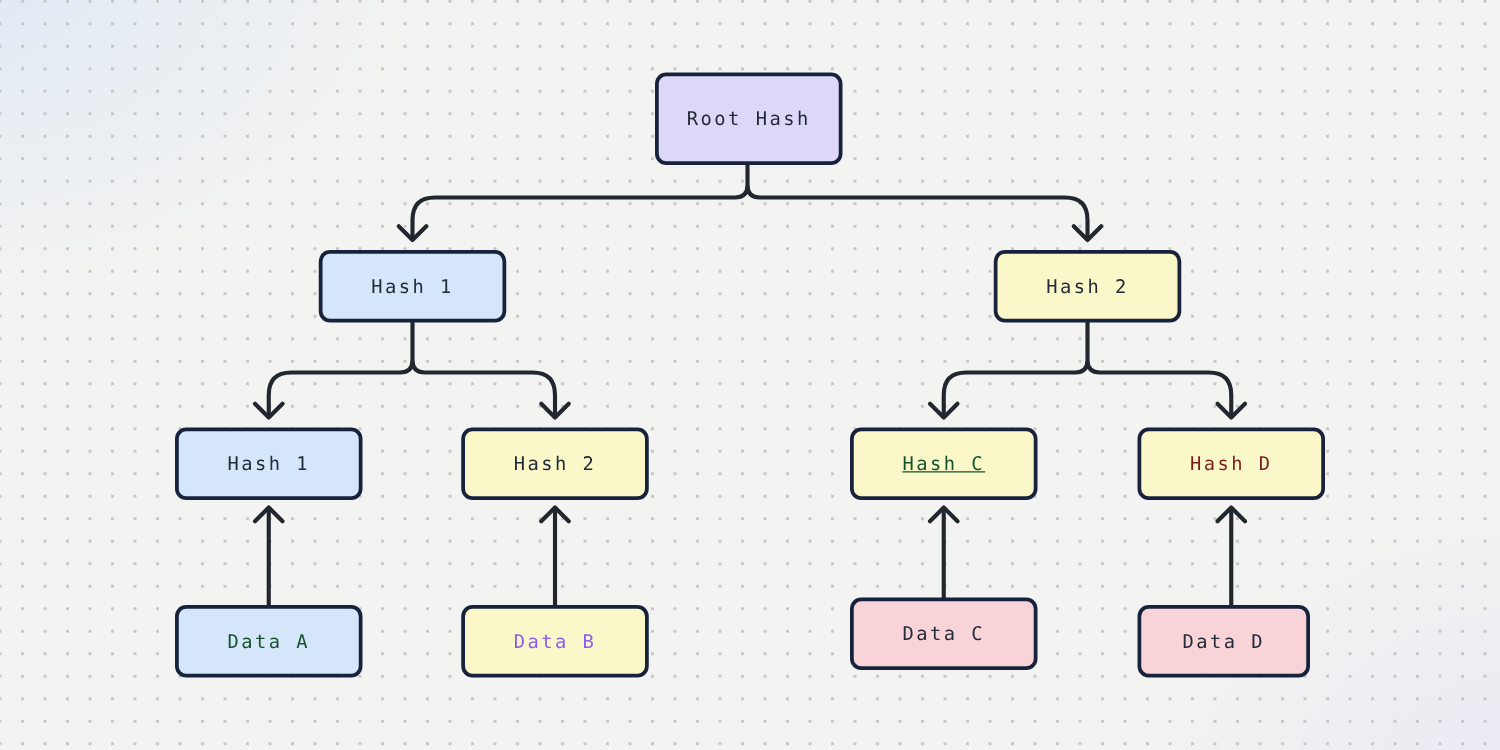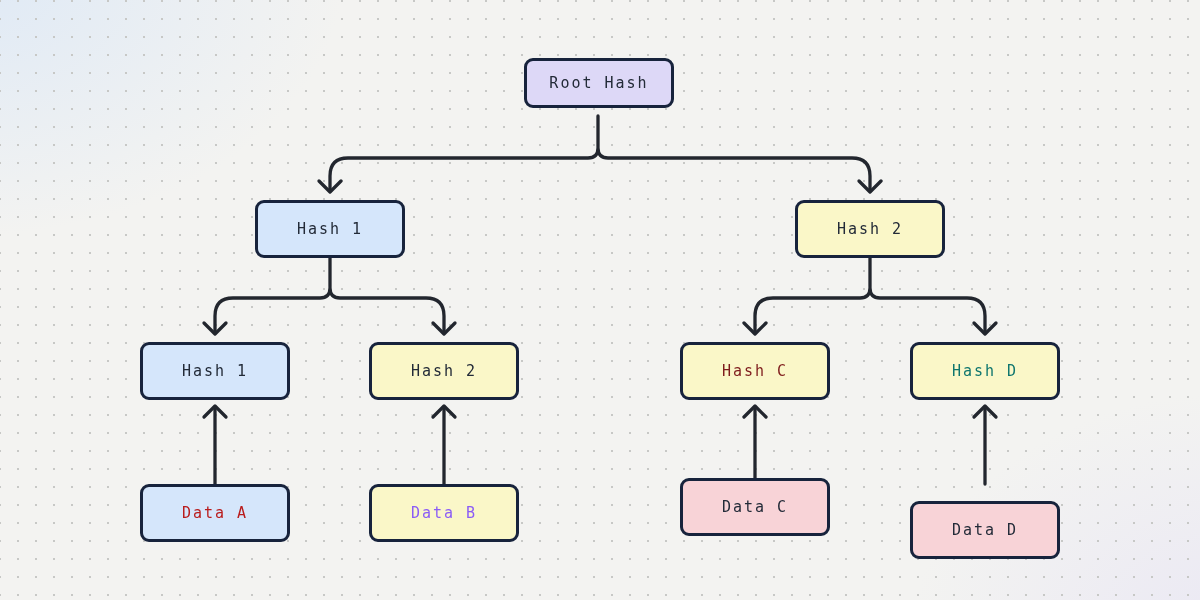--- a/index.html
+++ b/index.html
@@ -66,47 +66,47 @@
       <path d="M 215 484 L 215 409" fill="none" stroke="#22262e" stroke-width="3.3" stroke-linecap="round" stroke-linejoin="round"></path>
       <path d="M 204 417 L 215 406 L 226 417" fill="none" stroke="#22262e" stroke-width="3.3" stroke-linecap="round" stroke-linejoin="round"></path>
       <path d="M 444 484 L 444 409" fill="none" stroke="#22262e" stroke-width="3.3" stroke-linecap="round" stroke-linejoin="round"></path>
       <path d="M 433 417 L 444 406 L 455 417" fill="none" stroke="#22262e" stroke-width="3.3" stroke-linecap="round" stroke-linejoin="round"></path>
       <path d="M 755 484 L 755 409" fill="none" stroke="#22262e" stroke-width="3.3" stroke-linecap="round" stroke-linejoin="round"></path>
       <path d="M 744 417 L 755 406 L 766 417" fill="none" stroke="#22262e" stroke-width="3.3" stroke-linecap="round" stroke-linejoin="round"></path>
       <path d="M 985 484 L 985 409" fill="none" stroke="#22262e" stroke-width="3.3" stroke-linecap="round" stroke-linejoin="round"></path>
       <path d="M 974 417 L 985 406 L 996 417" fill="none" stroke="#22262e" stroke-width="3.3" stroke-linecap="round" stroke-linejoin="round"></path>
     </svg>
   <div id="node-layer">
-      <div class="node" style="left: 524px; top: 58px; width: 150px; height: 50px; background: rgb(221, 216, 247); border-color: rgb(23, 35, 60);">
+      <div class="node" style="left: 524px; top: 58px; width: 150px; height: 74px; background: rgb(221, 216, 247); border-color: rgb(23, 35, 60);">
     <span class="node-label" style="color: rgb(35, 43, 56);">Root Hash</span>
   </div>
       <div class="node" style="left: 255px; top: 200px; width: 150px; height: 58px; background: rgb(213, 230, 251); border-color: rgb(23, 35, 60);">
     <span class="node-label" style="color: rgb(35, 43, 56);">Hash 1</span>
   </div>
       <div class="node" style="left: 795px; top: 200px; width: 150px; height: 58px; background: rgb(250, 247, 200); border-color: rgb(23, 35, 60);">
     <span class="node-label" style="color: rgb(35, 43, 56);">Hash 2</span>
   </div>
       <div class="node" style="left: 140px; top: 342px; width: 150px; height: 58px; background: rgb(213, 230, 251); border-color: rgb(23, 35, 60);">
     <span class="node-label" style="color: rgb(35, 43, 56);">Hash 1</span>
   </div>
       <div class="node" style="left: 369px; top: 342px; width: 150px; height: 58px; background: rgb(250, 247, 200); border-color: rgb(23, 35, 60);">
     <span class="node-label" style="color: rgb(35, 43, 56);">Hash 2</span>
   </div>
       <div class="node" style="left: 680px; top: 342px; width: 150px; height: 58px; background: rgb(250, 247, 200); border-color: rgb(23, 35, 60);">
-    <span class="node-label" style="color: #7f1d1d;">Hash C</span>
+    <span class="node-label" style="color: #14532d; text-decoration: underline;">Hash C</span>
   </div>
       <div class="node" style="left: 910px; top: 342px; width: 150px; height: 58px; background: rgb(250, 247, 200); border-color: rgb(23, 35, 60);">
-    <span class="node-label" style="color: #0f766e;">Hash D</span>
+    <span class="node-label" style="color: #7f1d1d;">Hash D</span>
   </div>
       <div class="node" style="left: 140px; top: 484px; width: 150px; height: 58px; background: rgb(213, 230, 251); border-color: rgb(23, 35, 60);">
-    <span class="node-label" style="color: #b91c1c;">Data A</span>
+    <span class="node-label" style="color: #14532d;">Data A</span>
   </div>
       <div class="node" style="left: 369px; top: 484px; width: 150px; height: 58px; background: rgb(250, 247, 200); border-color: rgb(23, 35, 60);">
     <span class="node-label" style="color: #8b5cf6;">Data B</span>
   </div>
       <div class="node" style="left: 680px; top: 478px; width: 150px; height: 58px; background: rgb(248, 211, 215); border-color: rgb(23, 35, 60);">
     <span class="node-label" style="color: rgb(35, 43, 56);">Data C</span>
   </div>
-      <div class="node" style="left: 910px; top: 501px; width: 150px; height: 58px; background: rgb(248, 211, 215); border-color: rgb(23, 35, 60);">
+      <div class="node" style="left: 910px; top: 484px; width: 138px; height: 58px; background: rgb(248, 211, 215); border-color: rgb(23, 35, 60);">
     <span class="node-label" style="color: rgb(35, 43, 56);">Data D</span>
   </div>
     </div>
 </div>
 
 </body></html>

